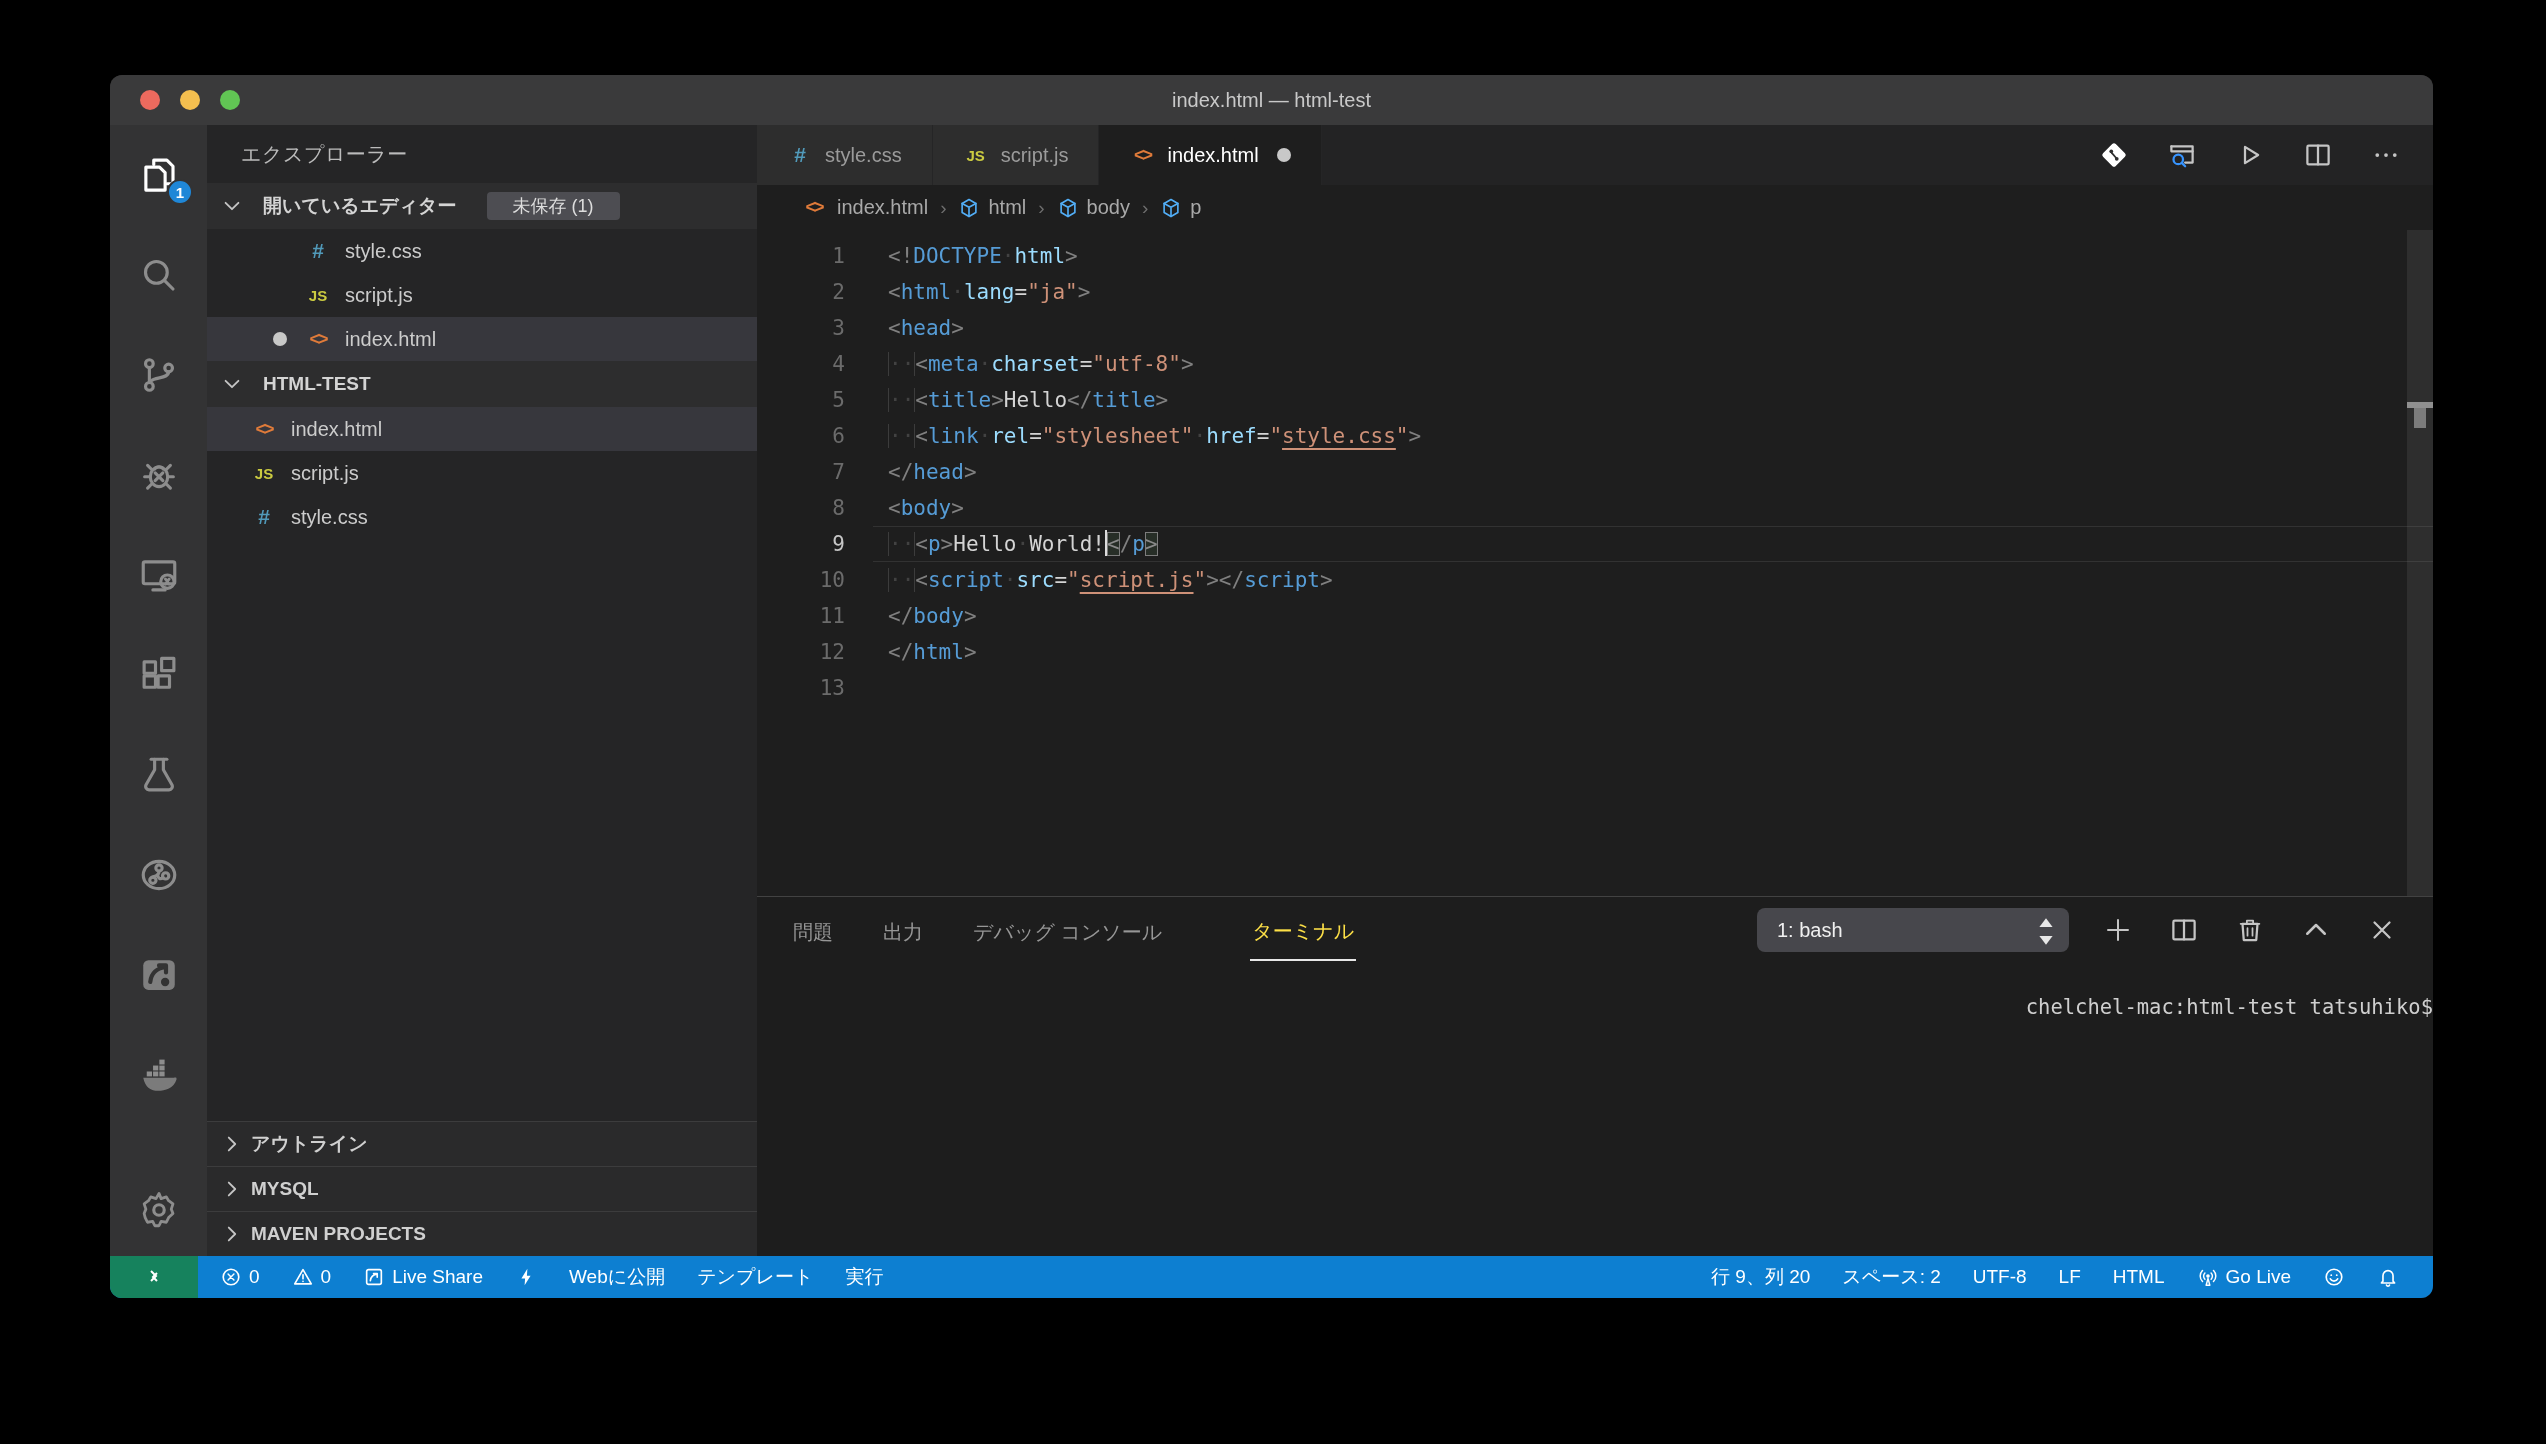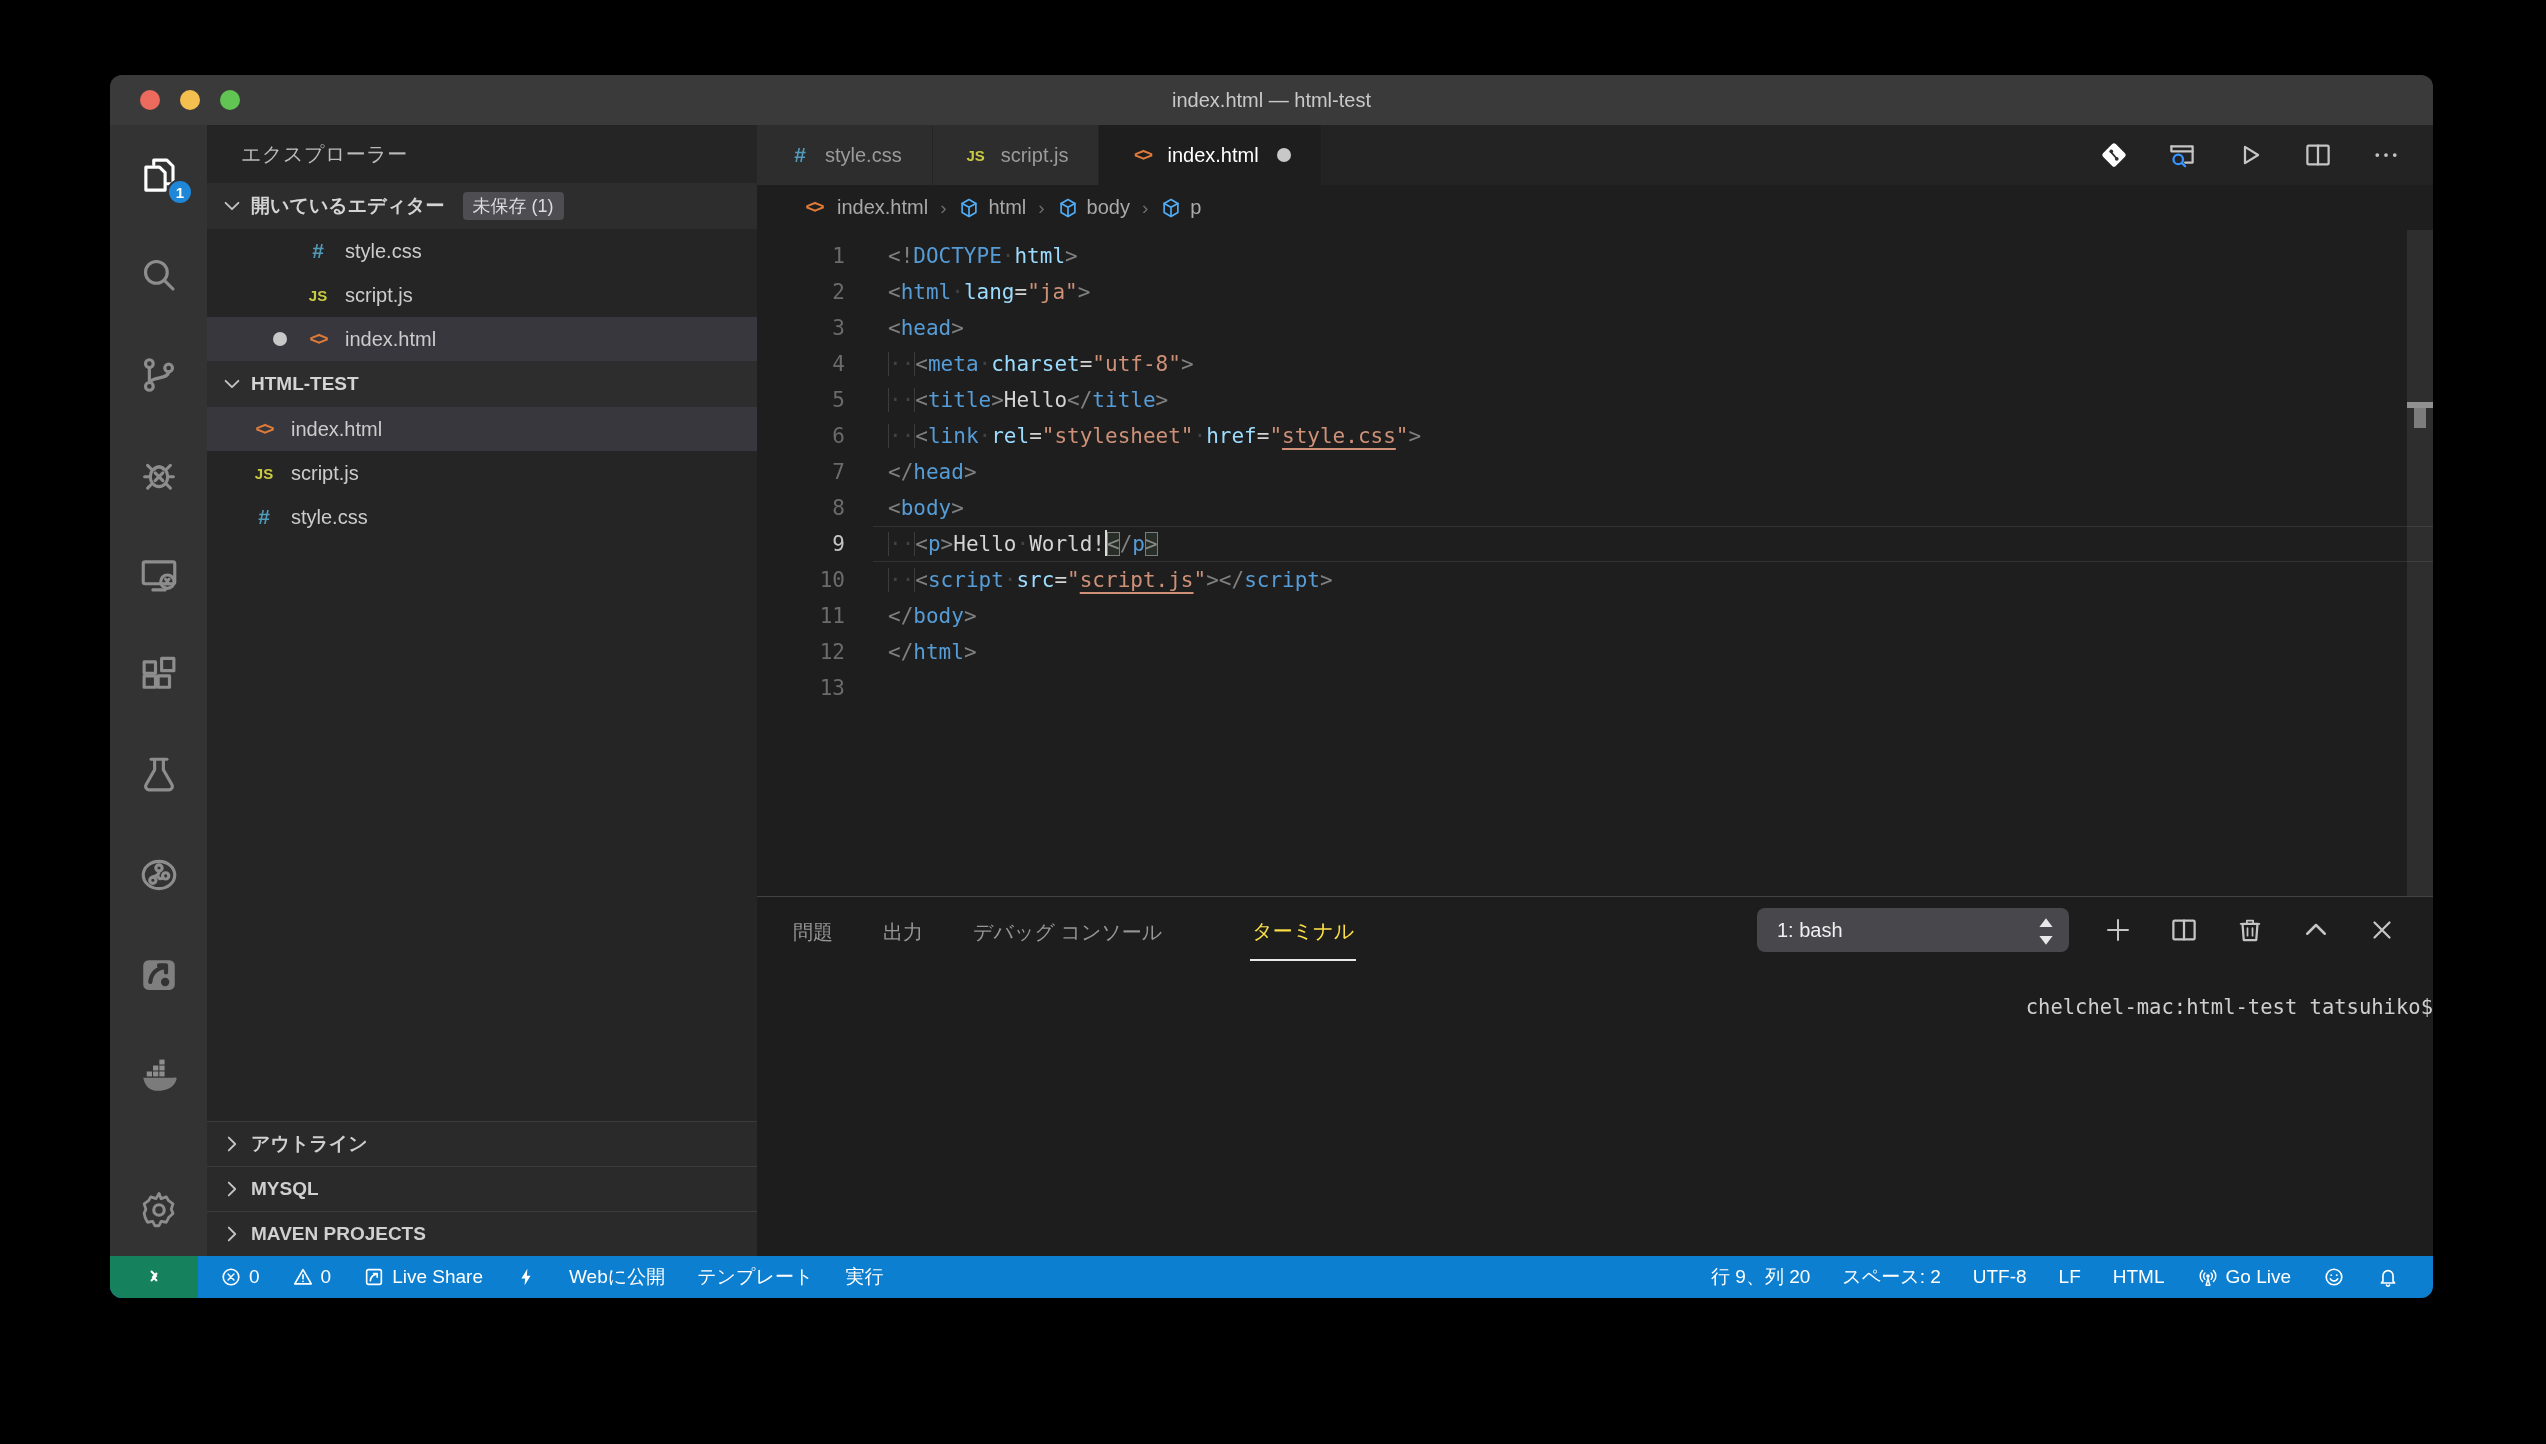--- a/index.html
+++ b/index.html
@@ -25,24 +25,24 @@
   .act-item svg { width:42px; height:42px; }
   .act-badge { position:absolute; right:14px; bottom:20px; min-width:26px; height:26px;
     background:#1f87d7; color:#fff; border-radius:13px; font-size:15px; font-weight:700;
     display:flex; align-items:center; justify-content:center; border:2px solid #333334; }
   #act-settings { margin-top:auto; height:92px; }
   
   #sidebar { width:550px; background:#252526; display:flex; flex-direction:column; color:#cccccc; }
   #sidebar-title { height:58px; display:flex; align-items:center; padding-left:34px;
     font-size:20px; color:#bbbbbb; letter-spacing:.5px; }
   .sec-header { height:46px; display:flex; align-items:center; background:#2d2d2e;
-    font-weight:700; font-size:19px; padding-left:14px; gap:8px; color:#d4d4d4; }
+    font-weight:700; font-size:19px; padding-left:14px; gap:20px; color:#d4d4d4; }
   .sec-header .chev { width:22px; height:22px; color:#c5c5c5; flex:0 0 auto; }
   .badge-pill { background:#4d4d52; color:#dddddd; font-weight:400; font-size:18px;
-    border-radius:4px; padding:2px 10px; margin-left:10px; }
+    border-radius:4px; padding:2px 26px; margin-left:10px; }
   .file-row { height:44px; display:flex; align-items:center; font-size:20px; gap:12px; }
   .file-row.selected { background:#37373d; }
   .file-row .dotslot { width:22px; flex:0 0 auto; display:flex; justify-content:center; }
   .mod-dot { width:14px; height:14px; border-radius:50%; background:#c8c8c8; }
   .fi { width:30px; flex:0 0 auto; text-align:center; font-weight:700; }
   .fi-css { color:#519aba; font-size:21px; }
   .fi-js  { color:#cbcb41; font-size:15px; letter-spacing:0; }
   .fi-html{ color:#e07b3a; font-size:18px; letter-spacing:-2px; }
   .open-rows .file-row { padding-left:62px; }
   .proj-rows .file-row { padding-left:42px; }

